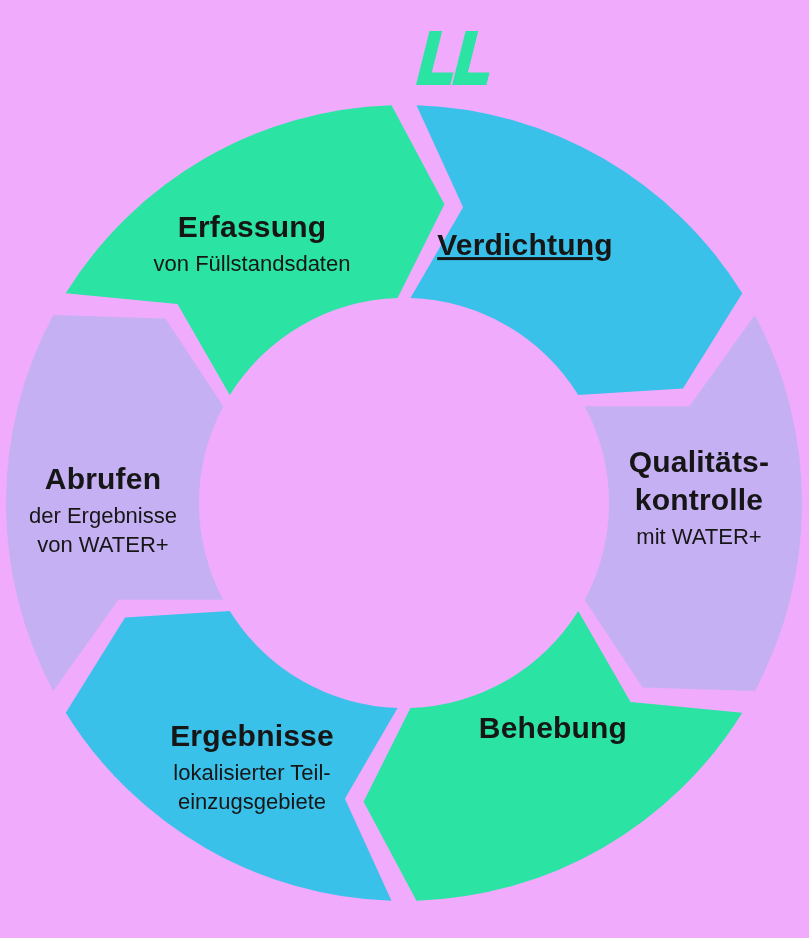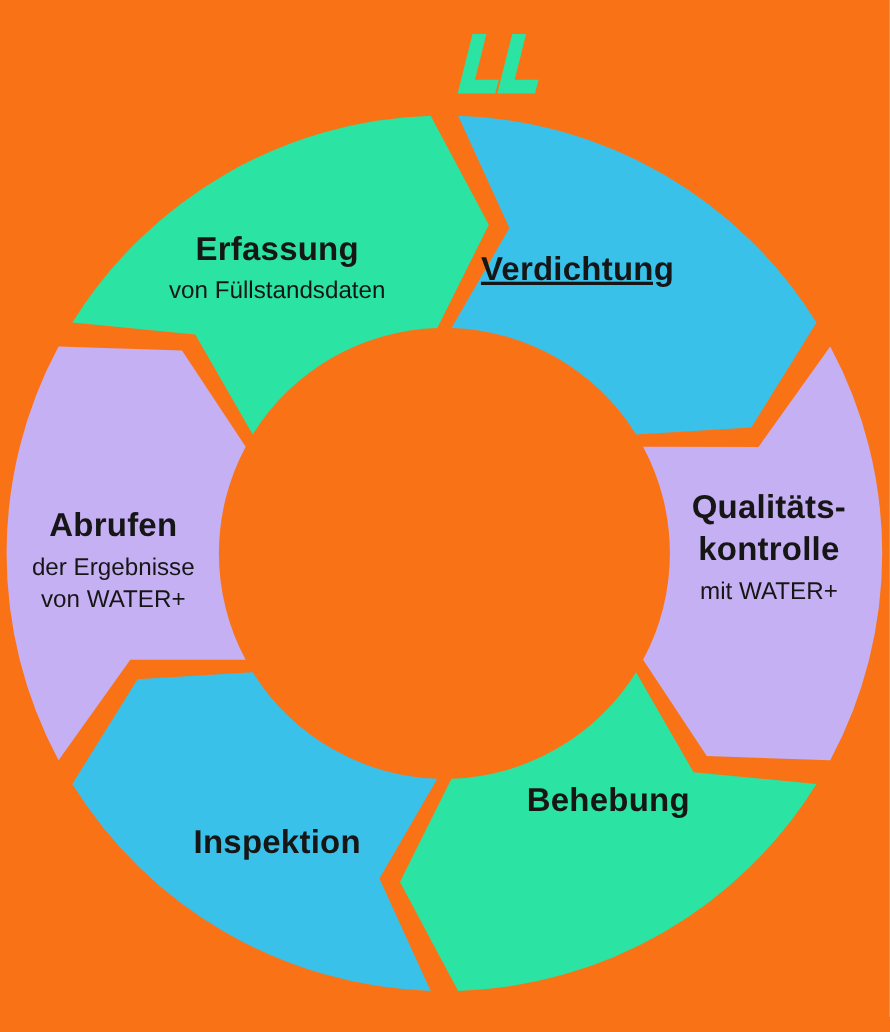--- a/index.html
+++ b/index.html
@@ -4,21 +4,21 @@
 <style>
   html, body {
     margin: 0;
     padding: 0;
     background: #ffffff;
   }
   .stage {
     position: relative;
     width: 809px;
     height: 938px;
-    background: #f97316;
+    background: #f0abfc;
     overflow: hidden;
     font-family: "Liberation Sans", sans-serif;
     color: #161616;
   }
   .ring {
     position: absolute;
     left: 0;
     top: 0;
     width: 809px;
     height: 938px;
@@ -93,21 +93,23 @@
     <div class="seg-title">Qualitäts-
 kontrolle</div>
     <div class="seg-sub">mit WATER+</div>
   </div>
 
   <div class="seg-label pos-behebung">
     <div class="seg-title">Behebung</div>
   </div>
 
   <div class="seg-label pos-inspektion">
-    <div class="seg-title">Inspektion</div>
+    <div class="seg-title">Ergebnisse</div>
+    <div class="seg-sub">lokalisierter Teil-
+einzugsgebiete</div>
   </div>
 
   <div class="seg-label pos-abrufen">
     <div class="seg-title">Abrufen</div>
     <div class="seg-sub">der Ergebnisse
 von WATER+</div>
   </div>
 
 </div>
 

